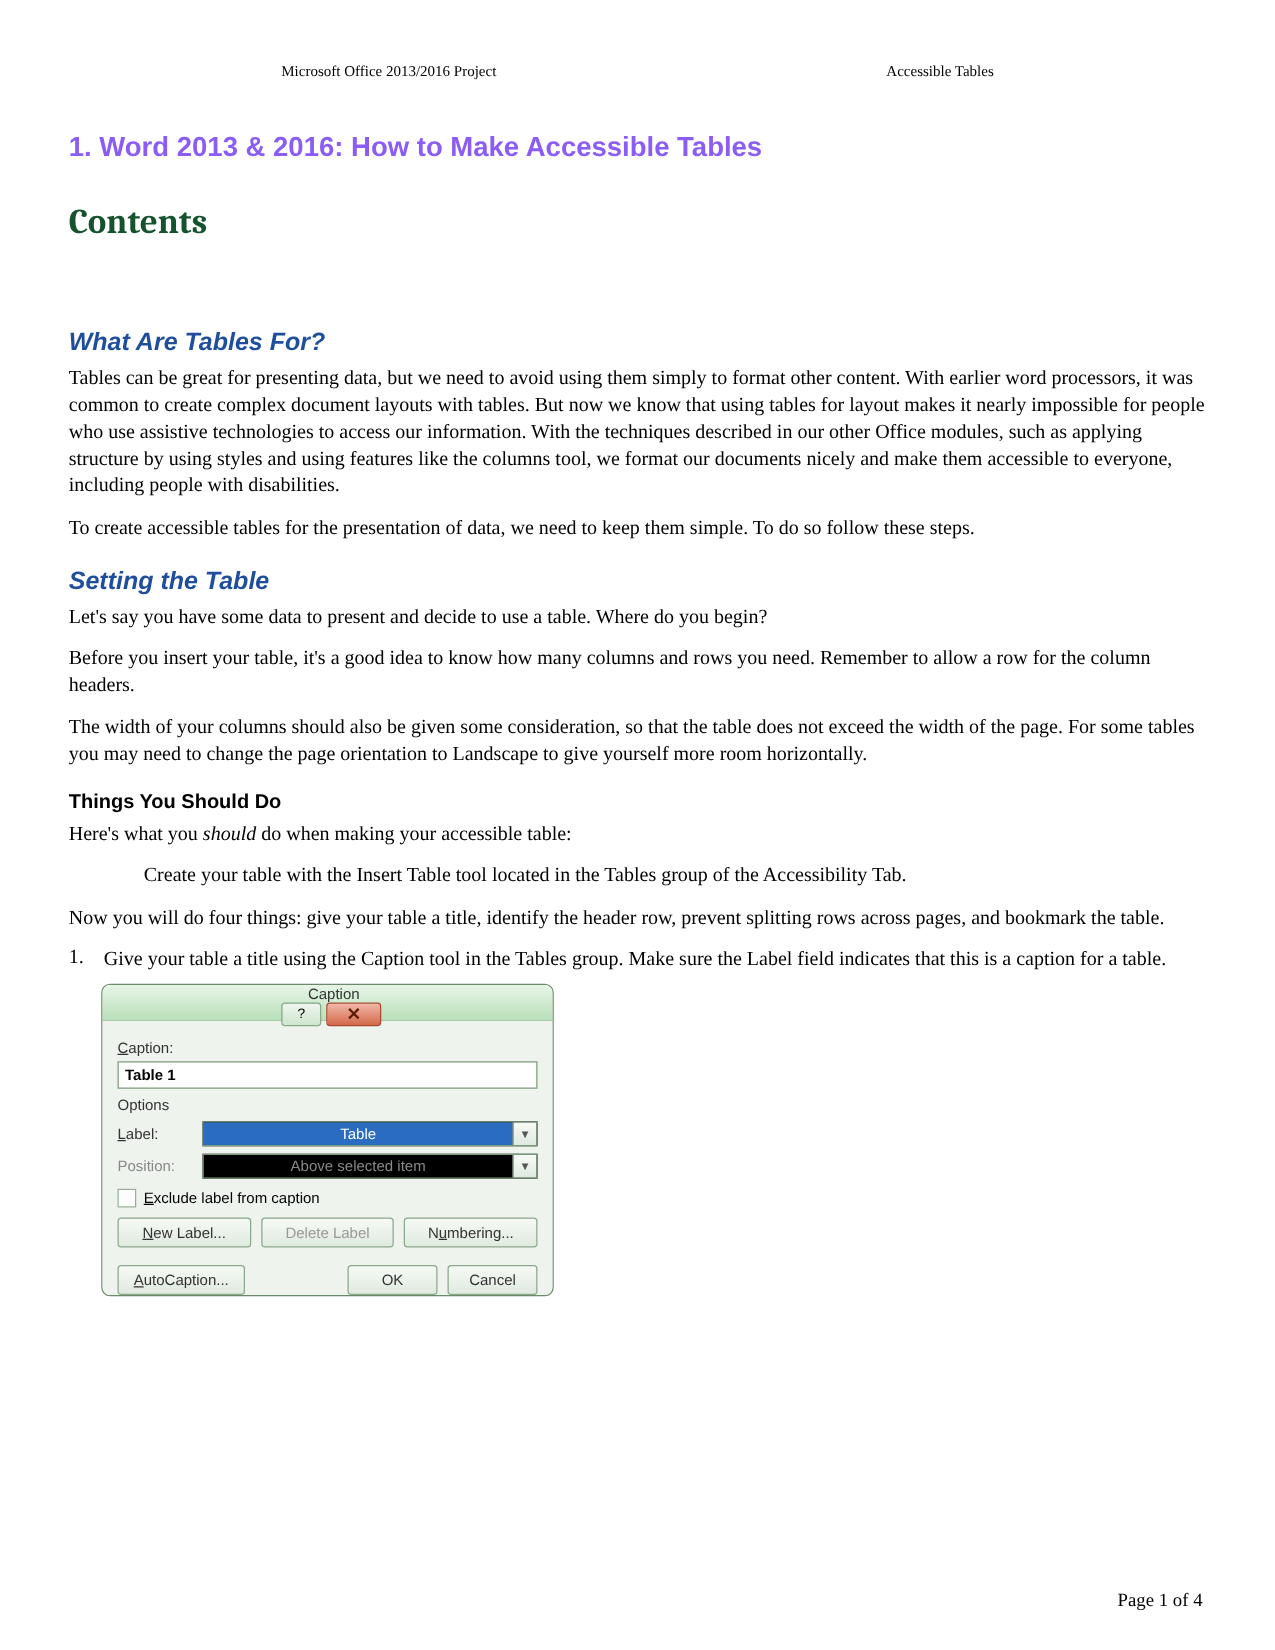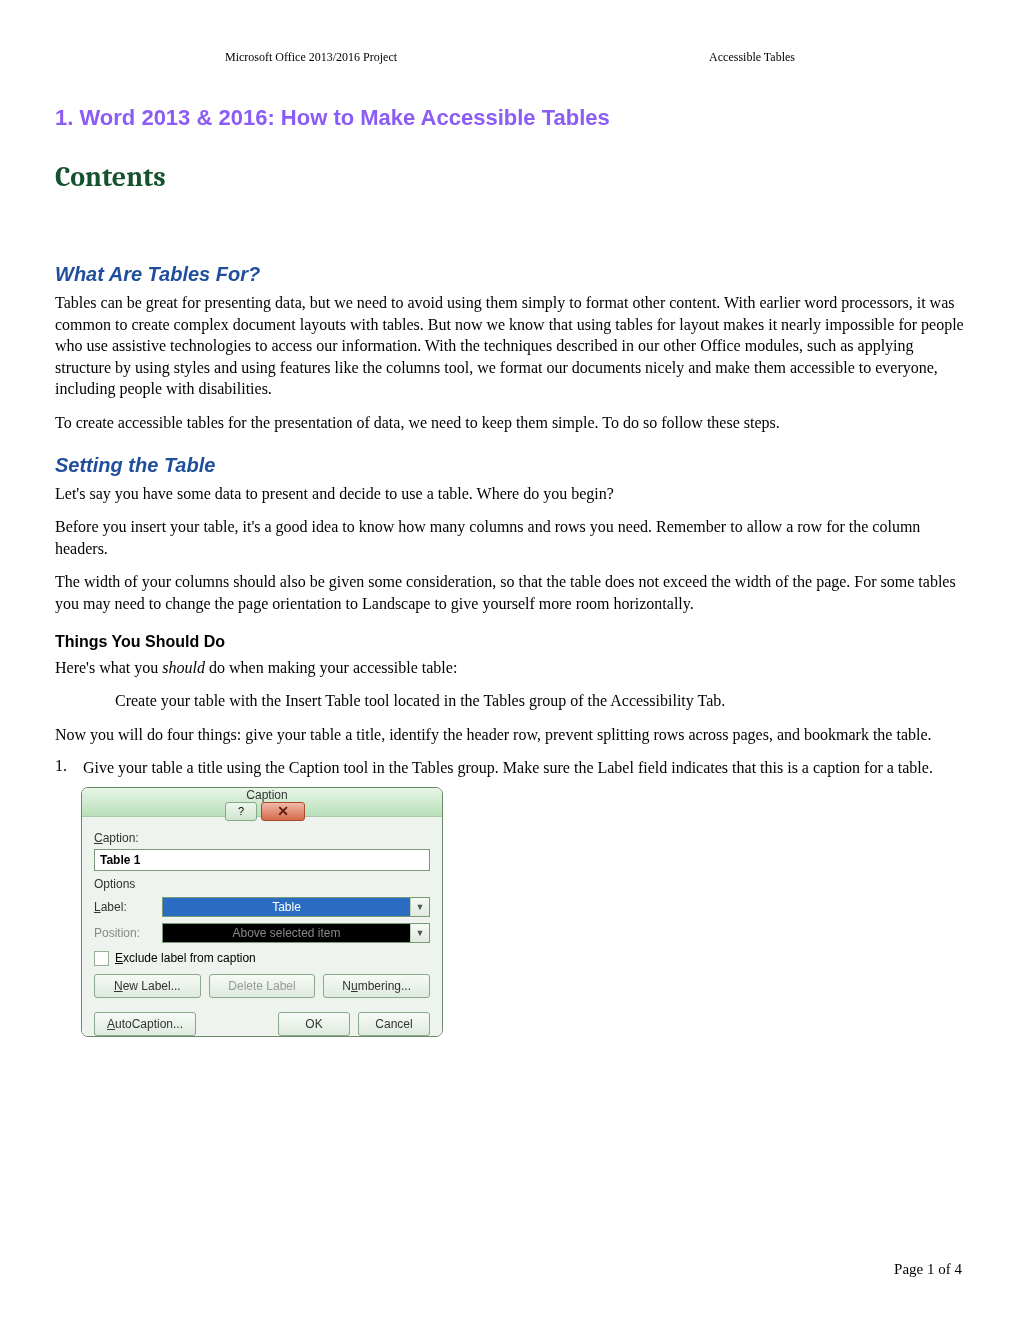--- a/index.html
+++ b/index.html
@@ -175,21 +175,21 @@
     font-size:12px;
     color:#333;
   }
   .dlg-button.disabled { color:#999; }
   .btn-row.last { margin-top:14px; }
   .btn-row.last .dlg-button { flex: 0 0 auto; width: 100px; }
   .btn-row.last .spacer { flex:1; }
   .page-number {
     position: absolute;
     right: 58px;
-    bottom: 42px;
+    bottom: 30px;
     font-size: 15px;
   }
   .underline-key { text-decoration: underline; }
 </style>
 </head>
 <body>
 
 <div class="page">
 
   <div class="running-header">

